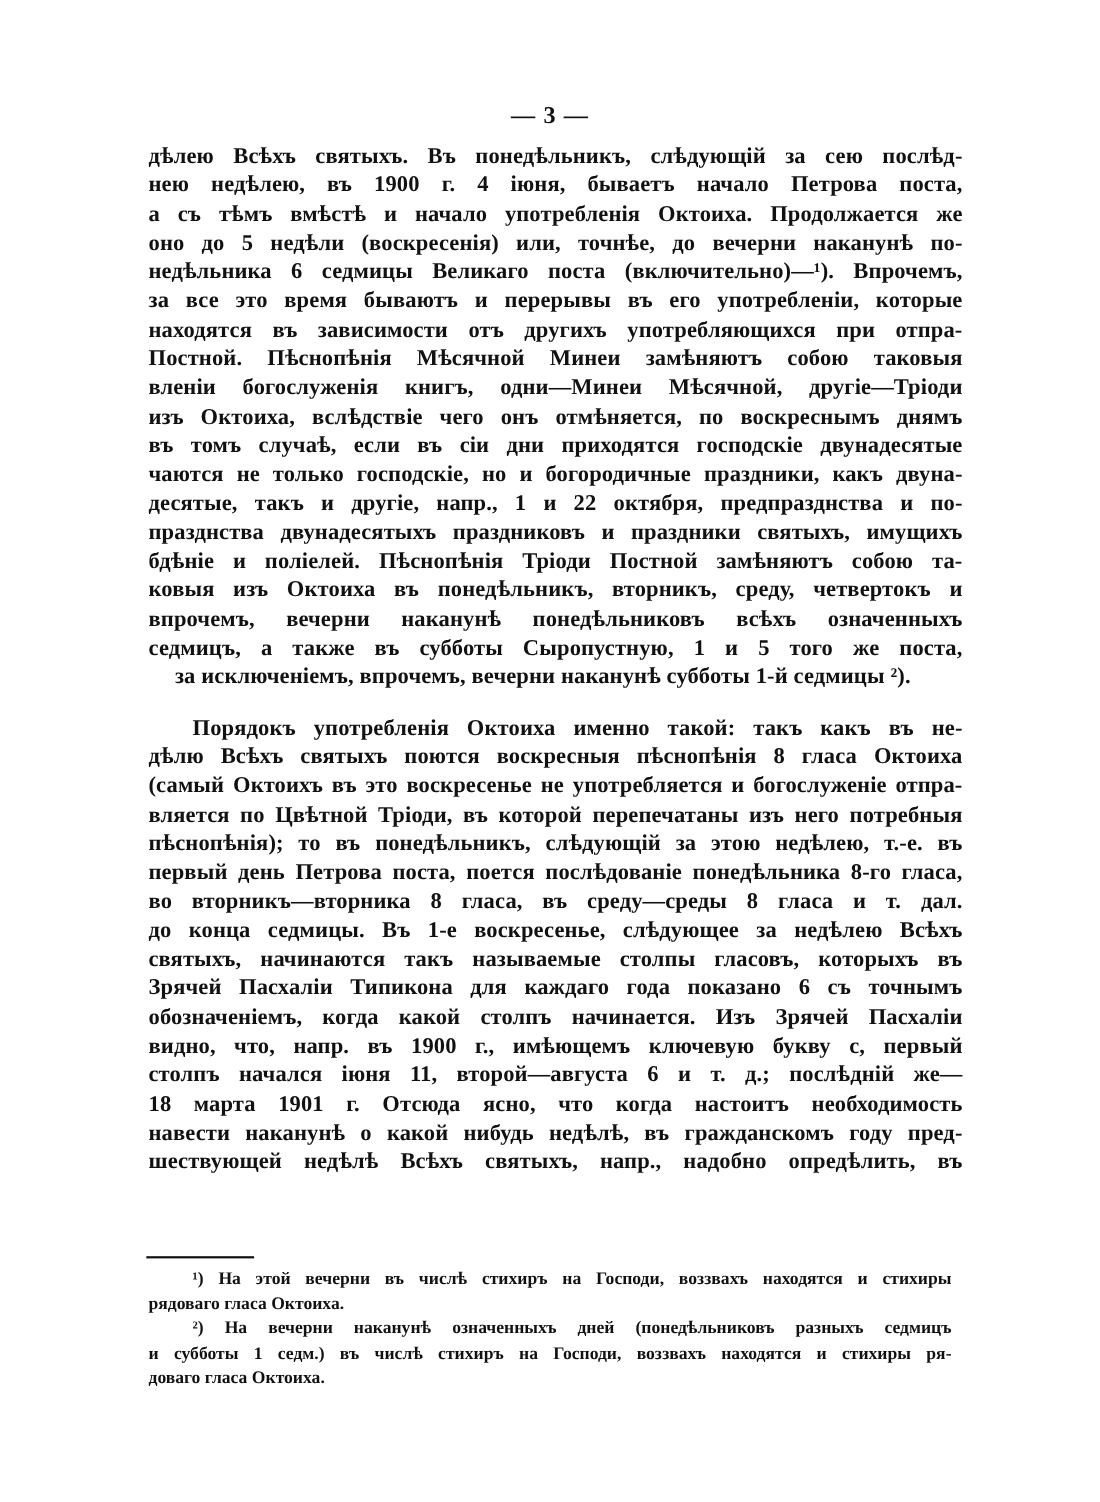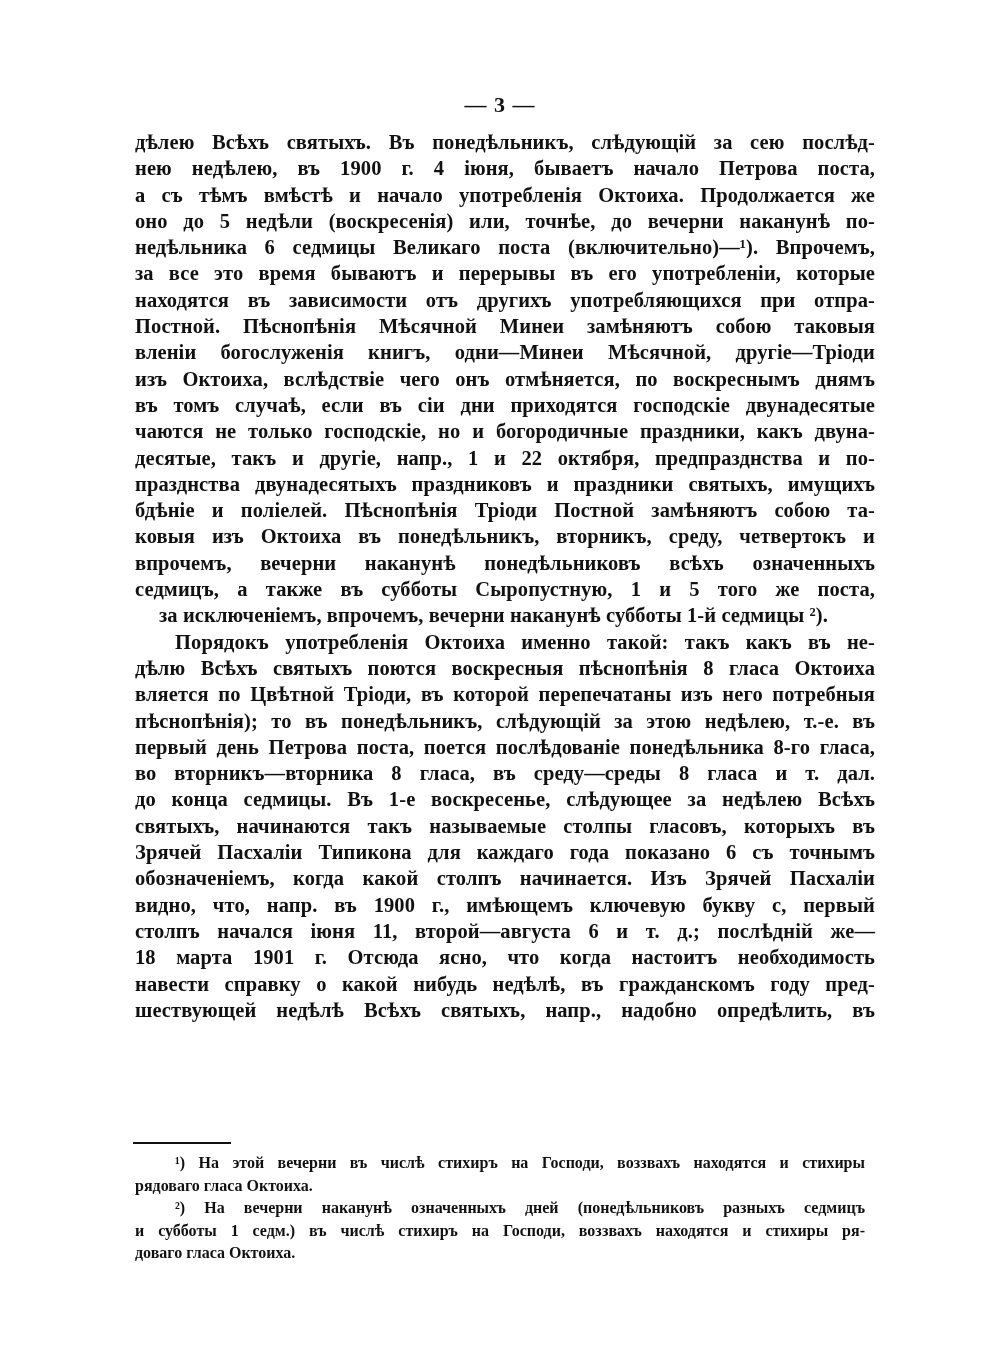--- a/index.html
+++ b/index.html
@@ -30,21 +30,21 @@
     line-height: 26.3px;
     font-family: "Liberation Serif", serif;
     font-size: 20.5px;
     font-weight: bold;
     white-space: nowrap;
     text-align: justify;
     text-align-last: justify;
     letter-spacing: 0.1px;
   }
   .line.last { text-align-last: left; margin-left: 24px; }
-  .line.indent { padding-left: 40px; }
+  .line.indent { padding-left: 40px; margin-top: 20px; }
   .separator {
     position: absolute;
     top: 1142px; left: 133px;
     width: 98px; height: 0;
     border-top: 2px solid #111;
   }
   .footnotes {
     position: absolute;
     top: 1152px; left: 135px; width: 730px;
   }
@@ -82,32 +82,33 @@
   <span class="line">чаются не только господскіе, но и богородичные праздники, какъ двуна-</span>
   <span class="line">десятые, такъ и другіе, напр., 1 и 22 октября, предпразднства и по-</span>
   <span class="line">празднства двунадесятыхъ праздниковъ и праздники святыхъ, имущихъ</span>
   <span class="line">бдѣніе и поліелей. Пѣснопѣнія Тріоди Постной замѣняютъ собою та-</span>
   <span class="line">ковыя изъ Октоиха въ понедѣльникъ, вторникъ, среду, четвертокъ и</span>
   <span class="line">впрочемъ, вечерни наканунѣ понедѣльниковъ всѣхъ означенныхъ</span>
   <span class="line">седмицъ, а также въ субботы Сыропустную, 1 и 5 того же поста,</span>
   <span class="line last">за исключеніемъ, впрочемъ, вечерни наканунѣ субботы 1-й седмицы ²).</span>
   <span class="line indent">Порядокъ употребленія Октоиха именно такой: такъ какъ въ не-</span>
   <span class="line">дѣлю Всѣхъ святыхъ поются воскресныя пѣснопѣнія 8 гласа Октоиха</span>
+  <span class="line">(самый Октоихъ въ это воскресенье не употребляется и богослуженіе отпра-</span>
   <span class="line">вляется по Цвѣтной Тріоди, въ которой перепечатаны изъ него потребныя</span>
   <span class="line">пѣснопѣнія); то въ понедѣльникъ, слѣдующій за этою недѣлею, т.-е. въ</span>
   <span class="line">первый день Петрова поста, поется послѣдованіе понедѣльника 8-го гласа,</span>
   <span class="line">во вторникъ—вторника 8 гласа, въ среду—среды 8 гласа и т. дал.</span>
   <span class="line">до конца седмицы. Въ 1-е воскресенье, слѣдующее за недѣлею Всѣхъ</span>
   <span class="line">святыхъ, начинаются такъ называемые столпы гласовъ, которыхъ въ</span>
   <span class="line">Зрячей Пасхаліи Типикона для каждаго года показано 6 съ точнымъ</span>
   <span class="line">обозначеніемъ, когда какой столпъ начинается. Изъ Зрячей Пасхаліи</span>
   <span class="line">видно, что, напр. въ 1900 г., имѣющемъ ключевую букву с, первый</span>
   <span class="line">столпъ начался іюня 11, второй—августа 6 и т. д.; послѣдній же—</span>
   <span class="line">18 марта 1901 г. Отсюда ясно, что когда настоитъ необходимость</span>
-  <span class="line">навести справку о какой нибудь недѣлѣ, въ гражданскомъ году пред-</span>
+  <span class="line">навести наканунѣ о какой нибудь недѣлѣ, въ гражданскомъ году пред-</span>
   <span class="line">шествующей недѣлѣ Всѣхъ святыхъ, напр., надобно опредѣлить, въ</span>
 </div>
 
 <div class="separator"></div>
 
 <div class="footnotes">
   <span class="fn-line indent">¹) На этой вечерни въ числѣ стихиръ на Господи, воззвахъ находятся и стихиры</span>
   <span class="fn-line last">рядоваго гласа Октоиха.</span>
   <span class="fn-line indent">²) На вечерни наканунѣ означенныхъ дней (понедѣльниковъ разныхъ седмицъ</span>
   <span class="fn-line">и субботы 1 седм.) въ числѣ стихиръ на Господи, воззвахъ находятся и стихиры ря-</span>

